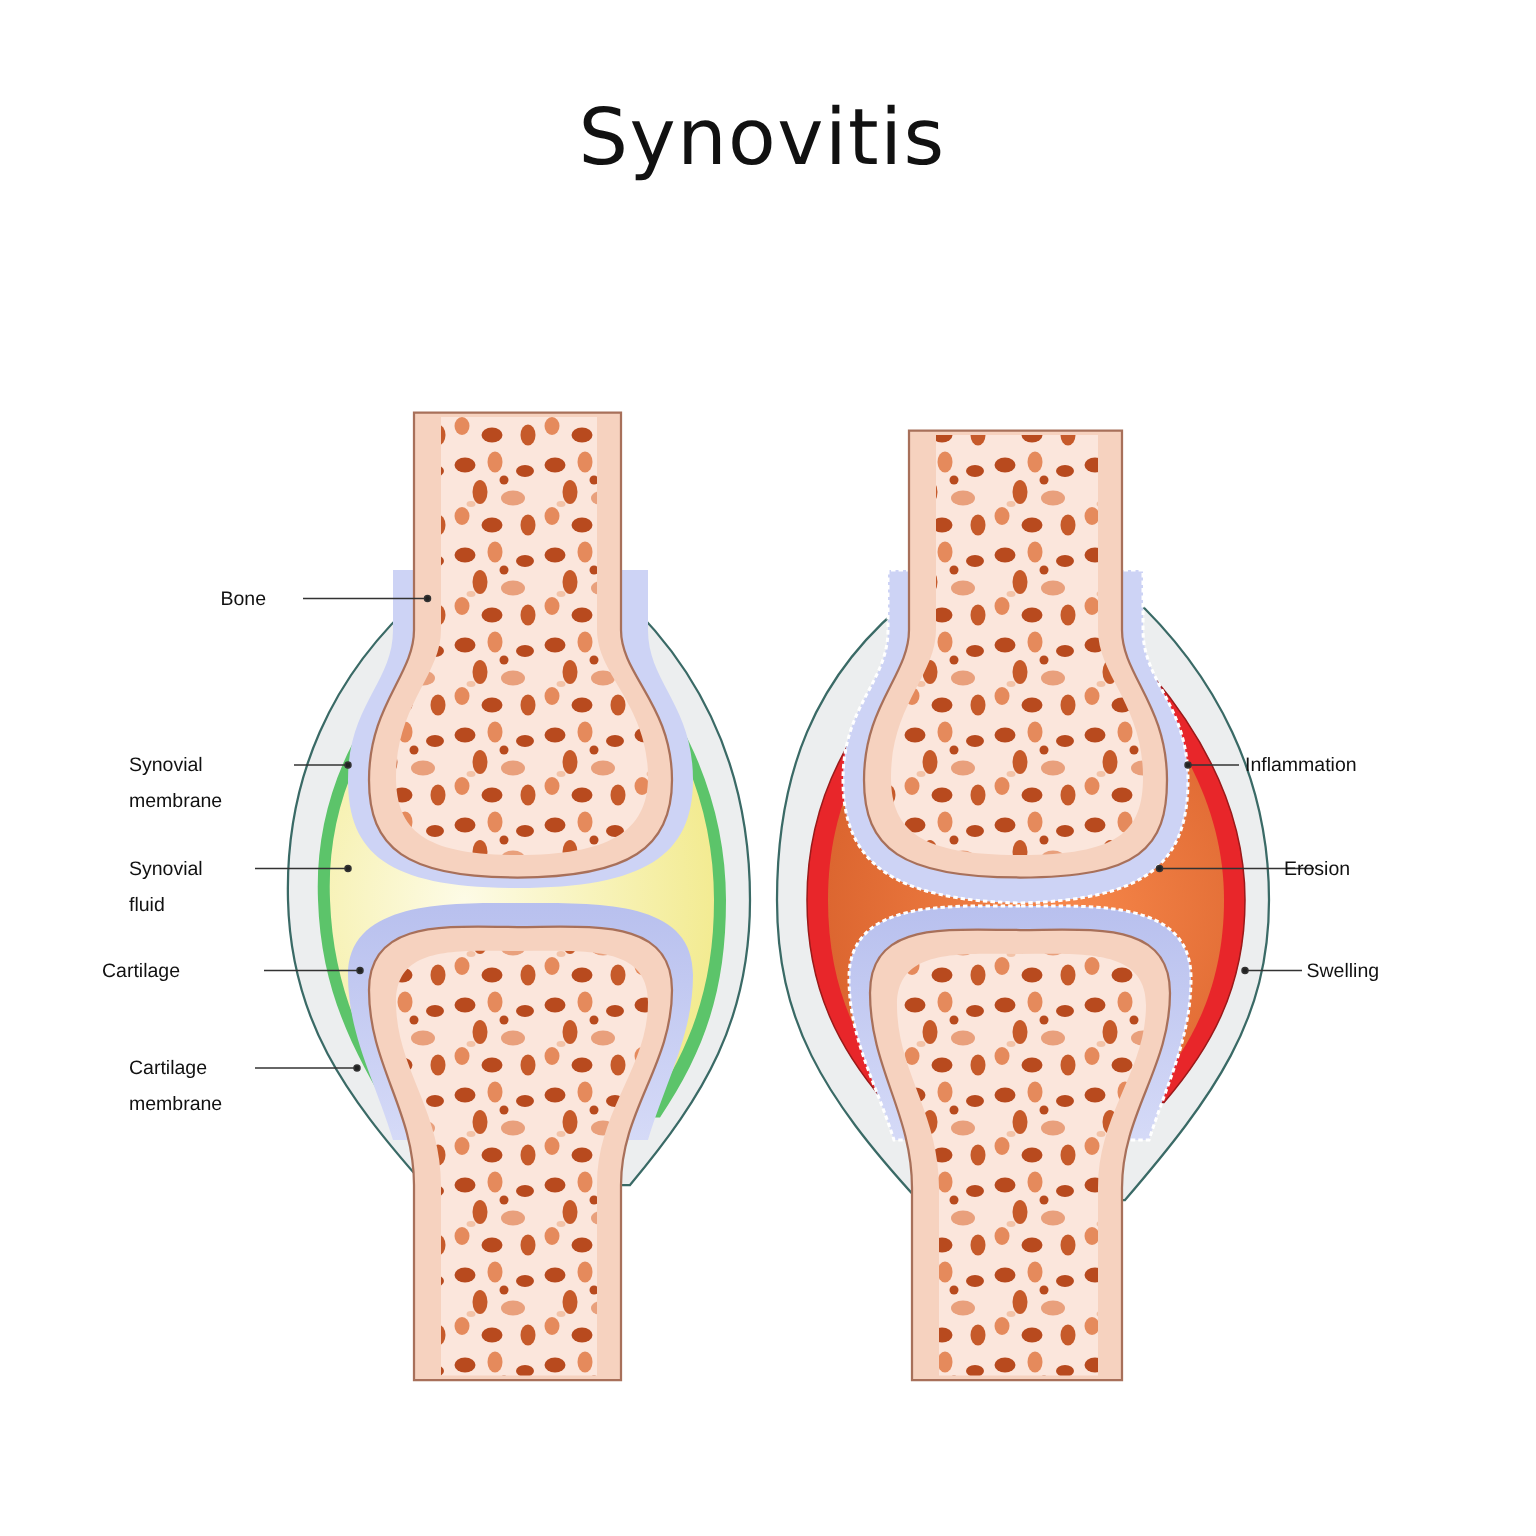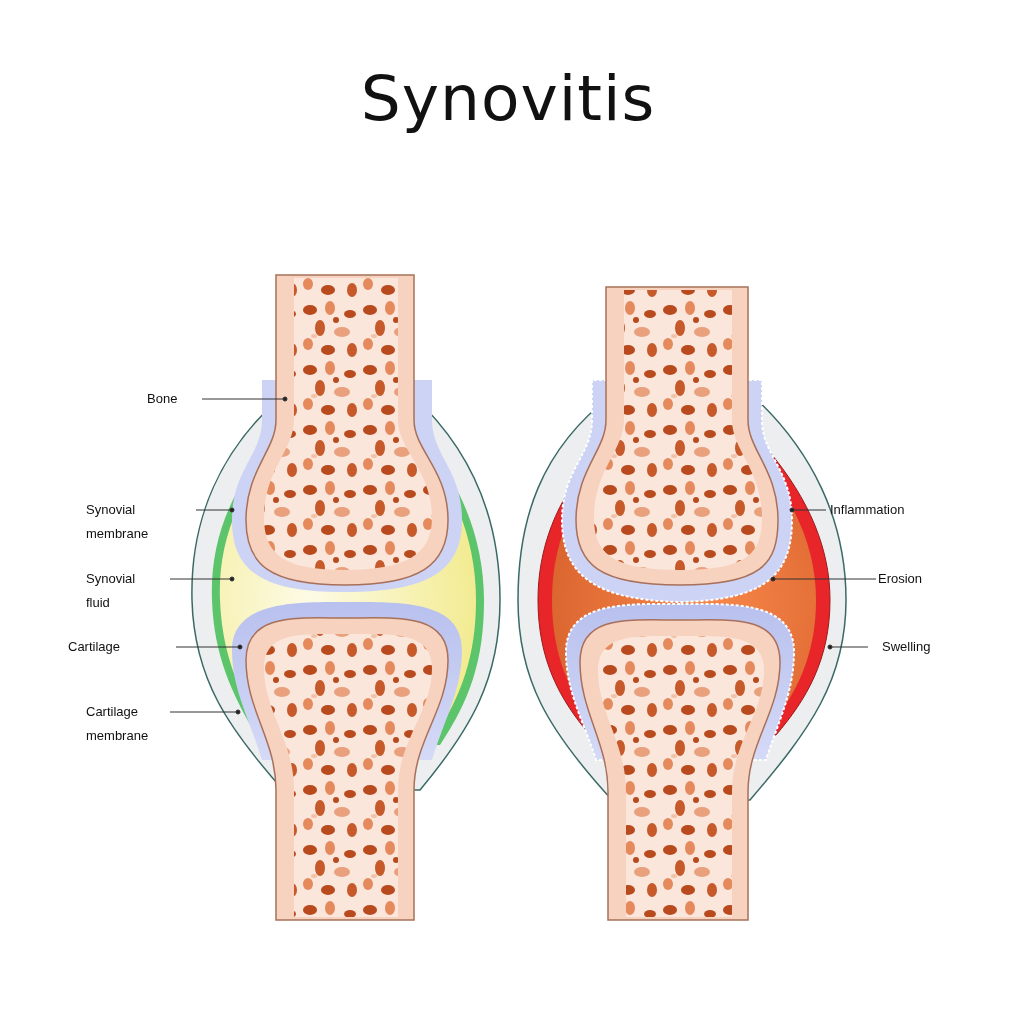--- a/index.html
+++ b/index.html
@@ -1,19 +1,19 @@
 <!DOCTYPE html>
 <html><head>
   <meta charset="utf-8">
   <style>
     html, body { margin: 0; padding: 0; background: #ffffff; }
     body { width: 1024px; height: 1024px; position: relative; overflow: hidden; font-family: "Liberation Sans", sans-serif; }
     .title {
       position: absolute; left: 0; top: 62px; width: 1016px; text-align: center;
-      font-family: "DejaVu Sans", sans-serif; font-size: 63px; color: #111; letter-spacing: 1px;
+      font-family: "DejaVu Sans", sans-serif; font-size: 52px; color: #111; letter-spacing: 1px;
     }
     svg.diagram { position: absolute; left: 0; top: 0; }
     .label {
       position: absolute; font-family: "Liberation Sans", sans-serif; font-size: 13px; line-height: 24px; color: #111;
     }
   </style>
 </head>
 <body>
 
 <div class="title">Synovitis</div>
@@ -118,18 +118,18 @@
   <span>Cartilage</span>
 </div>
 <div class="label" style="left:86px; top:700px;">
   <div>Cartilage</div>
   <div>membrane</div>
 </div>
 
 <div class="label" style="left:830px; top:498px;">
   <span>Inflammation</span>
 </div>
-<div class="label" style="left:878px; top:567px;">
+<div class="label" style="left:856px; top:567px;">
   <span>Erosion</span>
 </div>
-<div class="label" style="left:871px; top:635px;margin-left:11px;">
+<div class="label" style="left:871px; top:635px;">
   <span>Swelling</span>
 </div>
 
 </body></html>

